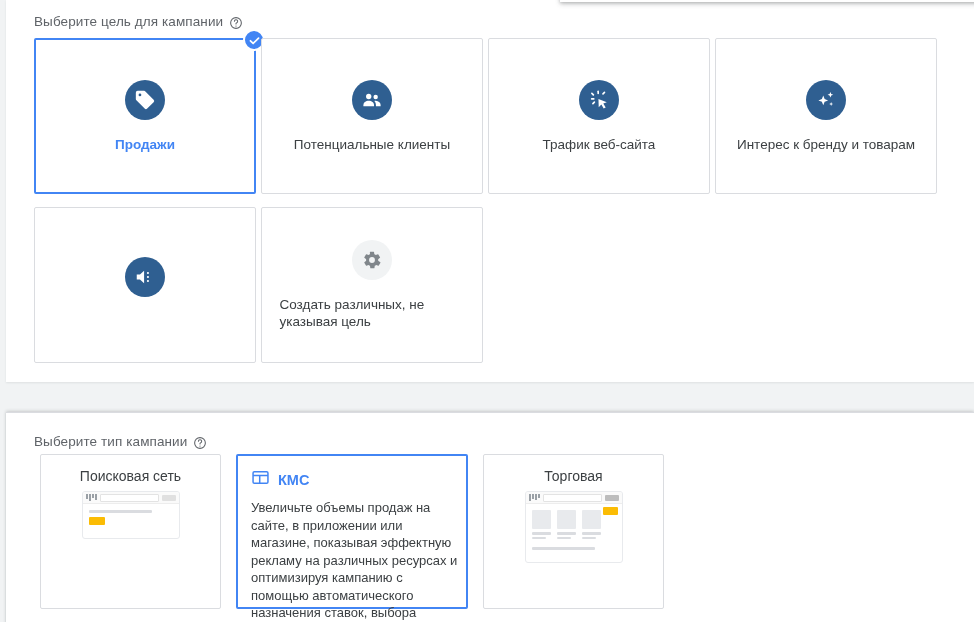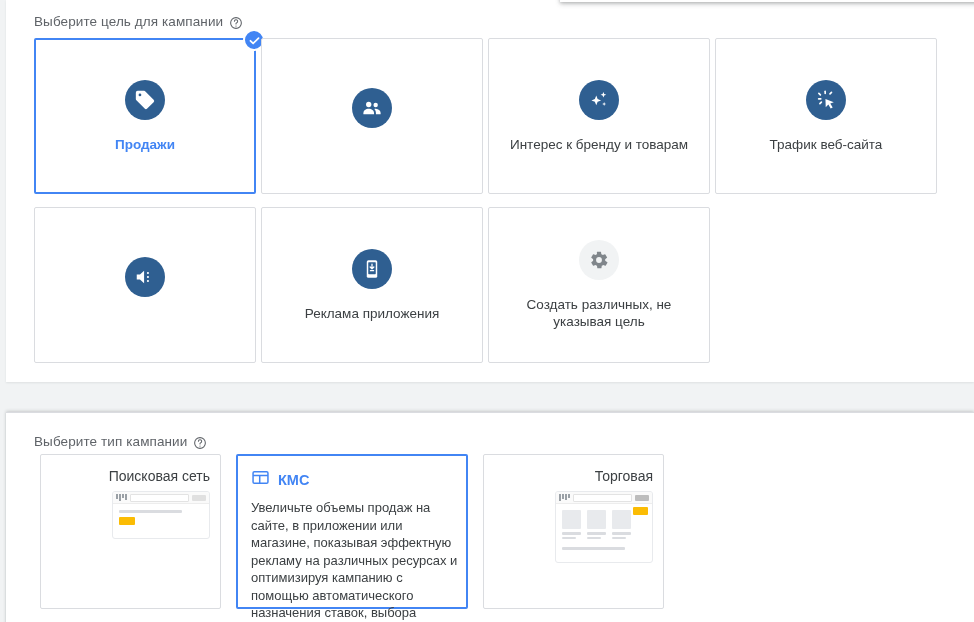--- a/index.html
+++ b/index.html
@@ -118,21 +118,20 @@
     margin-bottom: 16px;
   }
   .goal-card.muted .icon-circle {
     background: #f1f3f4;
   }
   .goal-card .icon-circle svg { display: block; }
   .goal-label {
     font-size: 13.5px;
     line-height: 17px;
     color: #3c4043;
-    text-align: center;
     max-width: 185px;
   }
   .goal-card.selected .goal-label {
     color: #4285f4;
     font-weight: bold;
   }
   .check-badge {
     position: absolute;
     top: -11px;
     right: -11px;
@@ -158,21 +157,21 @@
   .type-card {
     width: 181px;
     height: 155px;
     border: 1px solid #dadce0;
     border-radius: 2px;
     background: #ffffff;
     box-sizing: border-box;
     padding: 12px 10px 0 10px;
     display: flex;
     flex-direction: column;
-    align-items: flex-end;
+    align-items: center;
     cursor: pointer;
     position: relative;
   }
   .type-card.selected {
     border: 2px solid #4285f4;
     width: 232px;
     padding: 12px 7px 0 13px;
     align-items: flex-start;
     overflow: visible;
   }
@@ -335,70 +334,60 @@
 
       <div class="goal-card">
         <span class="icon-circle">
           <svg width="22" height="22" viewBox="0 0 24 24" fill="#ffffff">
             <circle cx="8.4" cy="8.2" r="2.9"></circle>
             <circle cx="16" cy="8.7" r="2.4"></circle>
             <path d="M2.6 17.6c0-3.1 2.6-4.8 5.8-4.8s5.8 1.7 5.8 4.8v1.2H2.6z"></path>
             <path d="M15.2 12.9c2.6.1 6.2 1.1 6.2 4.6v1.3h-5.1v-1.2c0-1.9-.7-3.4-1.8-4.5z"></path>
           </svg>
         </span>
-      </div>
-
-      <div class="goal-card">
-        <span class="icon-circle">
-          <svg width="22" height="22" viewBox="0 0 24 24" fill="#ffffff">
-            <path d="M9 7.2l1.5 3.8 3.8 1.5-3.8 1.5L9 17.8l-1.5-3.8L3.7 12.5l3.8-1.5z"></path>
-            <path d="M16.8 3.2l.9 2.2 2.2.9-2.2.9-.9 2.2-.9-2.2-2.2-.9 2.2-.9z"></path>
-            <path d="M17.6 14.2l.6 1.6 1.6.6-1.6.6-.6 1.6-.6-1.6-1.6-.6 1.6-.6z"></path>
-          </svg>
-        </span>
-        <span class="goal-label">Интерес к бренду и товарам</span>
+        <span class="goal-label">Потенциальные клиенты</span>
       </div>
 
       <div class="goal-card">
         <span class="icon-circle">
           <svg width="22" height="22" viewBox="0 0 24 24" fill="#ffffff">
             <path d="M11.4 11l9.1 3.4-3.8 1.3 2.6 4.4-2.2 1.3-2.5-4.4-2.9 2.8z"></path>
             <rect x="10.2" y="1.6" width="1.8" height="4.1" rx=".9"></rect>
             <rect x="3.1" y="9.9" width="4.1" height="1.8" rx=".9"></rect>
             <rect x="4.1" y="3.6" width="1.8" height="4.1" rx=".9" transform="rotate(-45 5 5.6)"></rect>
             <rect x="4.1" y="14.2" width="4.1" height="1.8" rx=".9" transform="rotate(-45 6.2 15.1)"></rect>
             <rect x="15.1" y="3.5" width="4.1" height="1.8" rx=".9" transform="rotate(-45 17.2 4.4)"></rect>
           </svg>
         </span>
         <span class="goal-label">Трафик веб-сайта</span>
       </div>
 
       <div class="goal-card">
         <span class="icon-circle">
           <svg width="22" height="22" viewBox="0 0 24 24" fill="#ffffff">
+            <path d="M9 7.2l1.5 3.8 3.8 1.5-3.8 1.5L9 17.8l-1.5-3.8L3.7 12.5l3.8-1.5z"></path>
+            <path d="M16.8 3.2l.9 2.2 2.2.9-2.2.9-.9 2.2-.9-2.2-2.2-.9 2.2-.9z"></path>
+            <path d="M17.6 14.2l.6 1.6 1.6.6-1.6.6-.6 1.6-.6-1.6-1.6-.6 1.6-.6z"></path>
+          </svg>
+        </span>
+        <span class="goal-label">Интерес к бренду и товарам</span>
+      </div>
+
+      <div class="goal-card">
+        <span class="icon-circle">
+          <svg width="22" height="22" viewBox="0 0 24 24" fill="#ffffff">
             <path d="M3 9.3v5.4h3.5L11 18.8V5.2L6.5 9.3z"></path>
             <circle cx="15.2" cy="7.7" r="1.15"></circle>
             <circle cx="15.2" cy="12" r="1.15"></circle>
             <circle cx="15.2" cy="16.3" r="1.15"></circle>
             <path d="M18.4 6.9a1.1 1.1 0 1 1 0 2.2 1.1 1.1 0 0 1 0-2.2z" opacity="0"></path>
           </svg>
         </span>
       </div>
 
-      <div class="goal-card">
-        <span class="icon-circle">
-          <svg width="22" height="22" viewBox="0 0 24 24" fill="#ffffff">
-            <rect x="6.3" y="2.4" width="11.4" height="19.2" rx="1.8"></rect>
-            <rect x="7.9" y="4.6" width="8.2" height="13" rx=".6" fill="#2f5f91"></rect>
-            <path d="M12 6.6v5.2m0 0l-2-2m2 2l2-2" stroke="#ffffff" stroke-width="1.4" fill="none" stroke-linecap="round" stroke-linejoin="round"></path>
-            <rect x="9.6" y="13.2" width="4.8" height="1.2" rx=".6" fill="#ffffff"></rect>
-          </svg>
-        </span>
-        <span class="goal-label">Реклама приложения</span>
-      </div>
 
       <div class="goal-card muted">
         <span class="icon-circle">
           <svg width="20" height="20" viewBox="0 0 24 24" fill="#80868b">
             <path d="M19.4 13c.04-.33.06-.66.06-1s-.02-.67-.07-1l2.11-1.63a.5.5 0 0 0 .12-.64l-2-3.46a.5.5 0 0 0-.6-.22l-2.49 1a7.3 7.3 0 0 0-1.73-1l-.38-2.65a.5.5 0 0 0-.49-.4h-4a.5.5 0 0 0-.49.4L9.6 5.05a7.6 7.6 0 0 0-1.74 1l-2.49-1a.5.5 0 0 0-.6.22l-2 3.46a.5.5 0 0 0 .12.64L4.99 11c-.05.33-.08.67-.08 1s.03.67.08 1l-2.11 1.63a.5.5 0 0 0-.12.64l2 3.46c.12.22.39.3.6.22l2.49-1c.52.4 1.1.74 1.73 1l.38 2.65c.03.24.24.42.49.42h4c.25 0 .46-.18.49-.42l.38-2.65c.63-.26 1.2-.6 1.73-1l2.49 1c.23.09.49 0 .6-.22l2-3.46a.5.5 0 0 0-.12-.64zM12 15.5a3.5 3.5 0 1 1 0-7 3.5 3.5 0 0 1 0 7z"></path>
           </svg>
         </span>
         <span class="goal-label">Создать различных, не указывая цель</span>
       </div>
 

